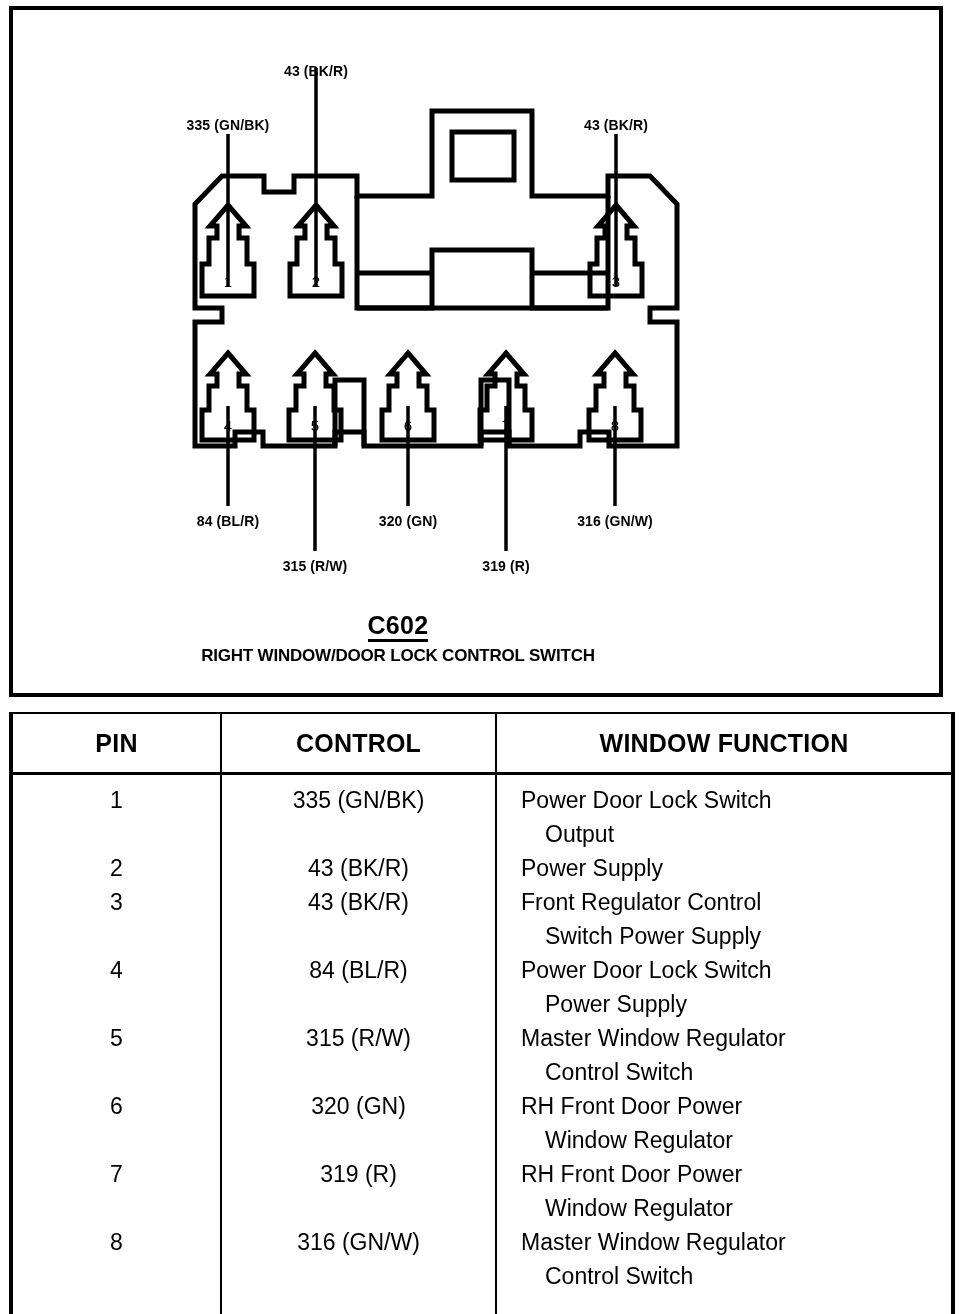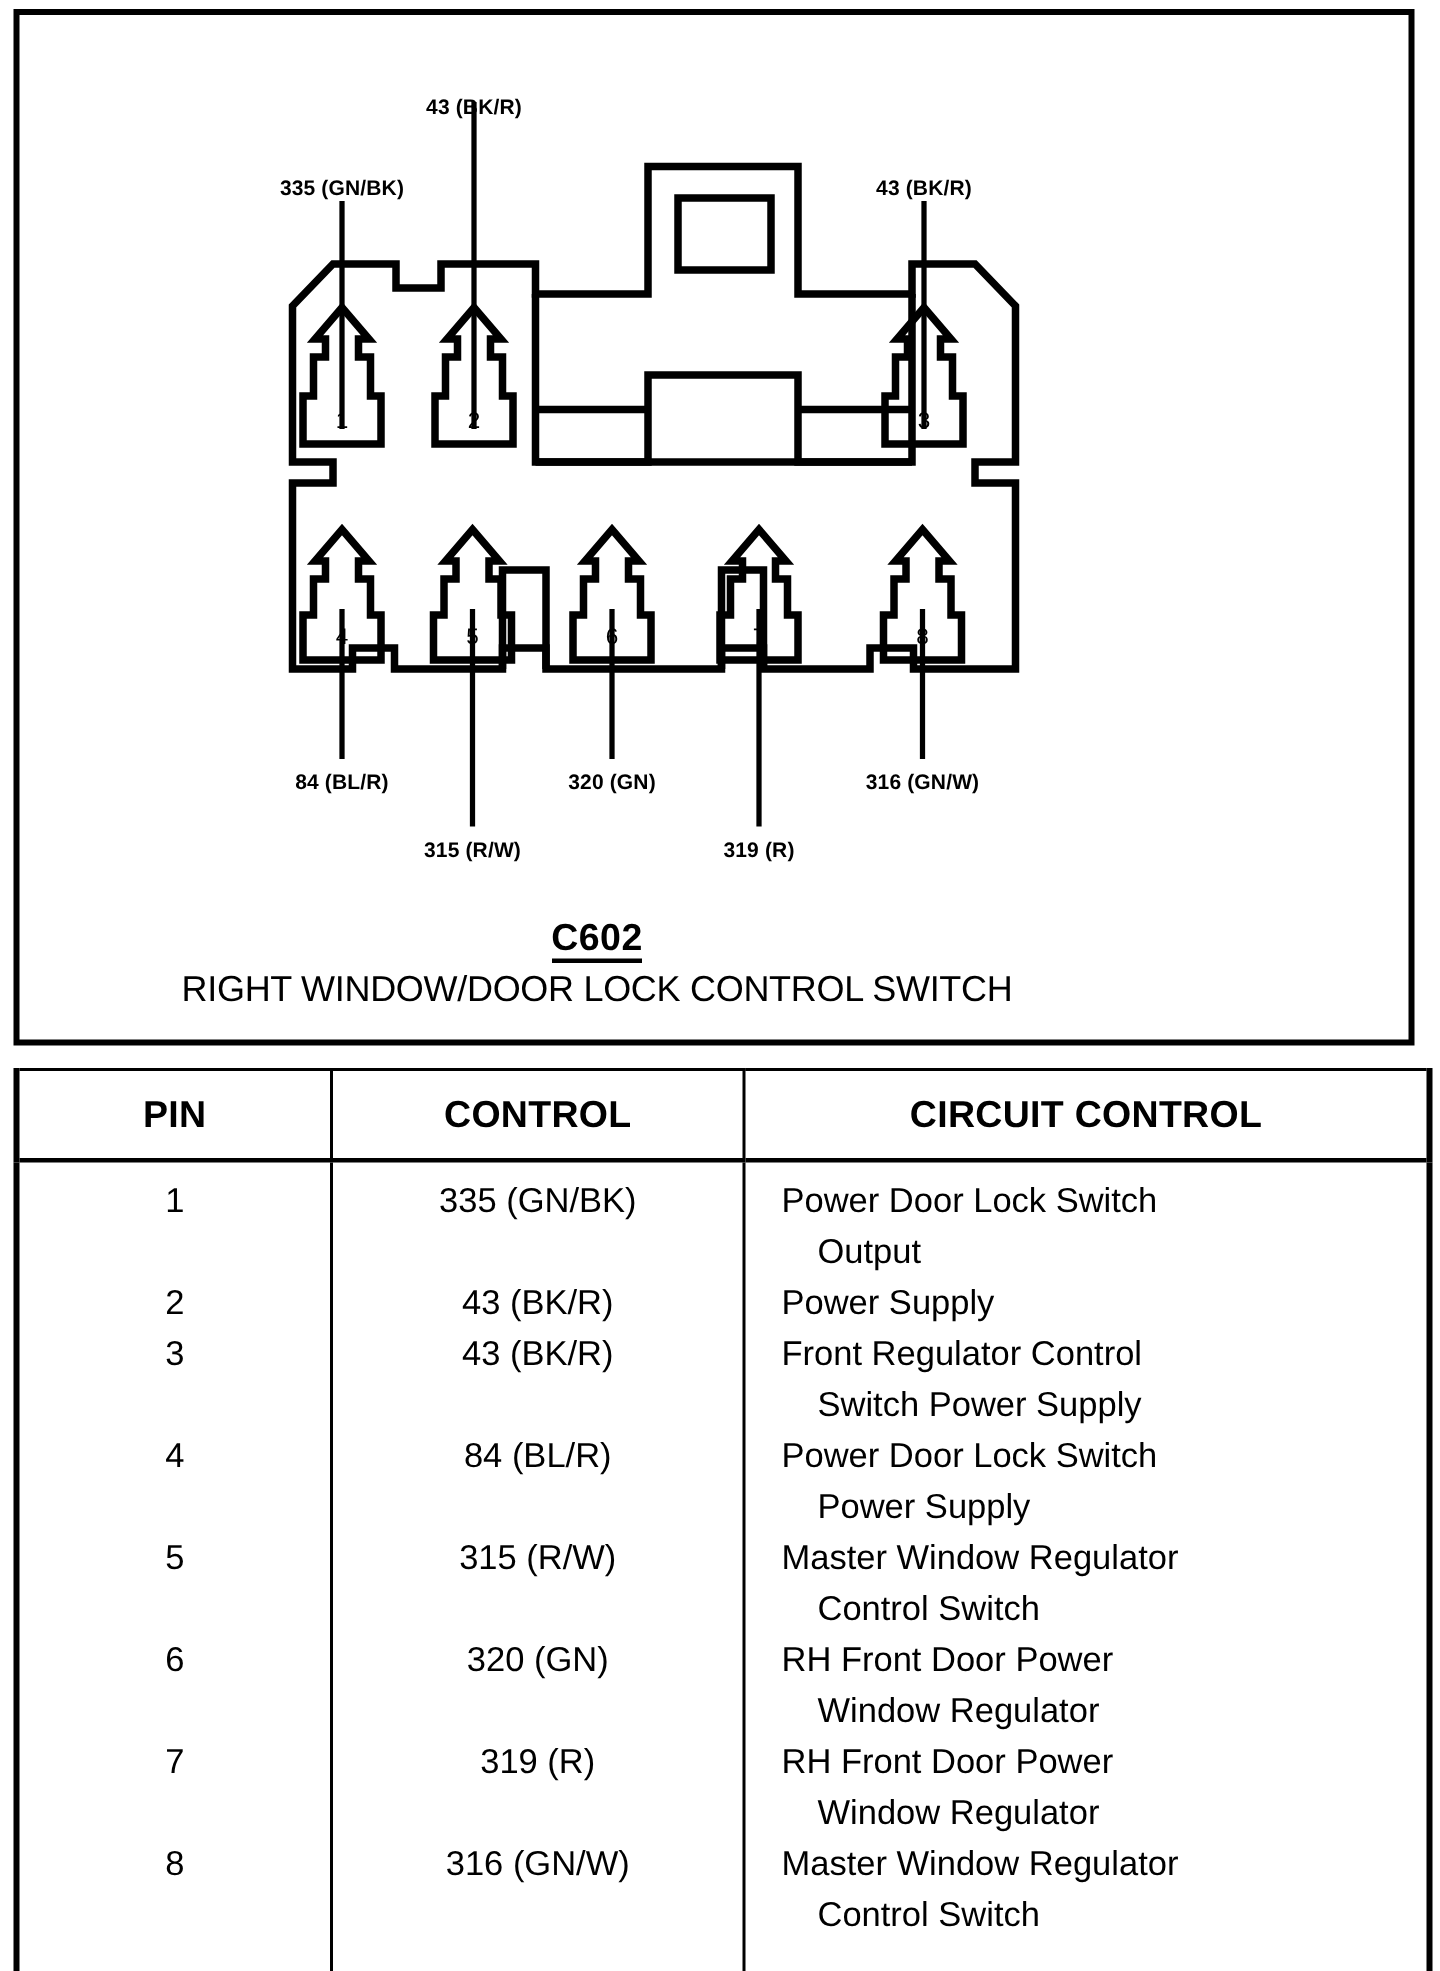--- a/index.html
+++ b/index.html
@@ -32,21 +32,21 @@
 
   
   .title-wrap{
     position:absolute;left:9px;top:612px;width:778px;text-align:center;
   }
   .title-code{
     font-size:25px;font-weight:bold;letter-spacing:0.3px;
     display:inline-block;border-bottom:3px solid #000;padding-bottom:1px;line-height:1.05;
   }
   .title-name{
-    font-size:24px;font-weight:normal;letter-spacing:-0.2px;margin-top:5px;line-height:1.1;
+    font-size:17px;font-weight:bold;letter-spacing:-0.2px;margin-top:5px;line-height:1.1;
     white-space:nowrap;
   }
 
   
   .pin-table{
     position:absolute;left:9px;top:712px;width:934px;
     border-collapse:collapse;table-layout:fixed;background:#fff;
   }
   .pin-table th,.pin-table td{
     border:2px solid #000;padding:0;vertical-align:top;
@@ -197,21 +197,21 @@
   <div class="title-wrap">
     <div><span class="title-code">C602</span></div>
     <div class="title-name">RIGHT WINDOW/DOOR LOCK CONTROL SWITCH</div>
   </div>
 
   <table class="pin-table">
     <thead>
       <tr>
         <th class="col-pin">PIN</th>
         <th class="col-circuit">CONTROL</th>
-        <th class="col-func">CIRCUIT CONTROL</th>
+        <th class="col-func">WINDOW FUNCTION</th>
       </tr>
     </thead>
     <tbody>
       <tr>
 
         <td class="col-pin body-cell">
           <div class="cells-wrap">
             <div class="pad-top"></div>
             <div class="row-line c-pin">1</div>
             <div class="spacer"></div>

